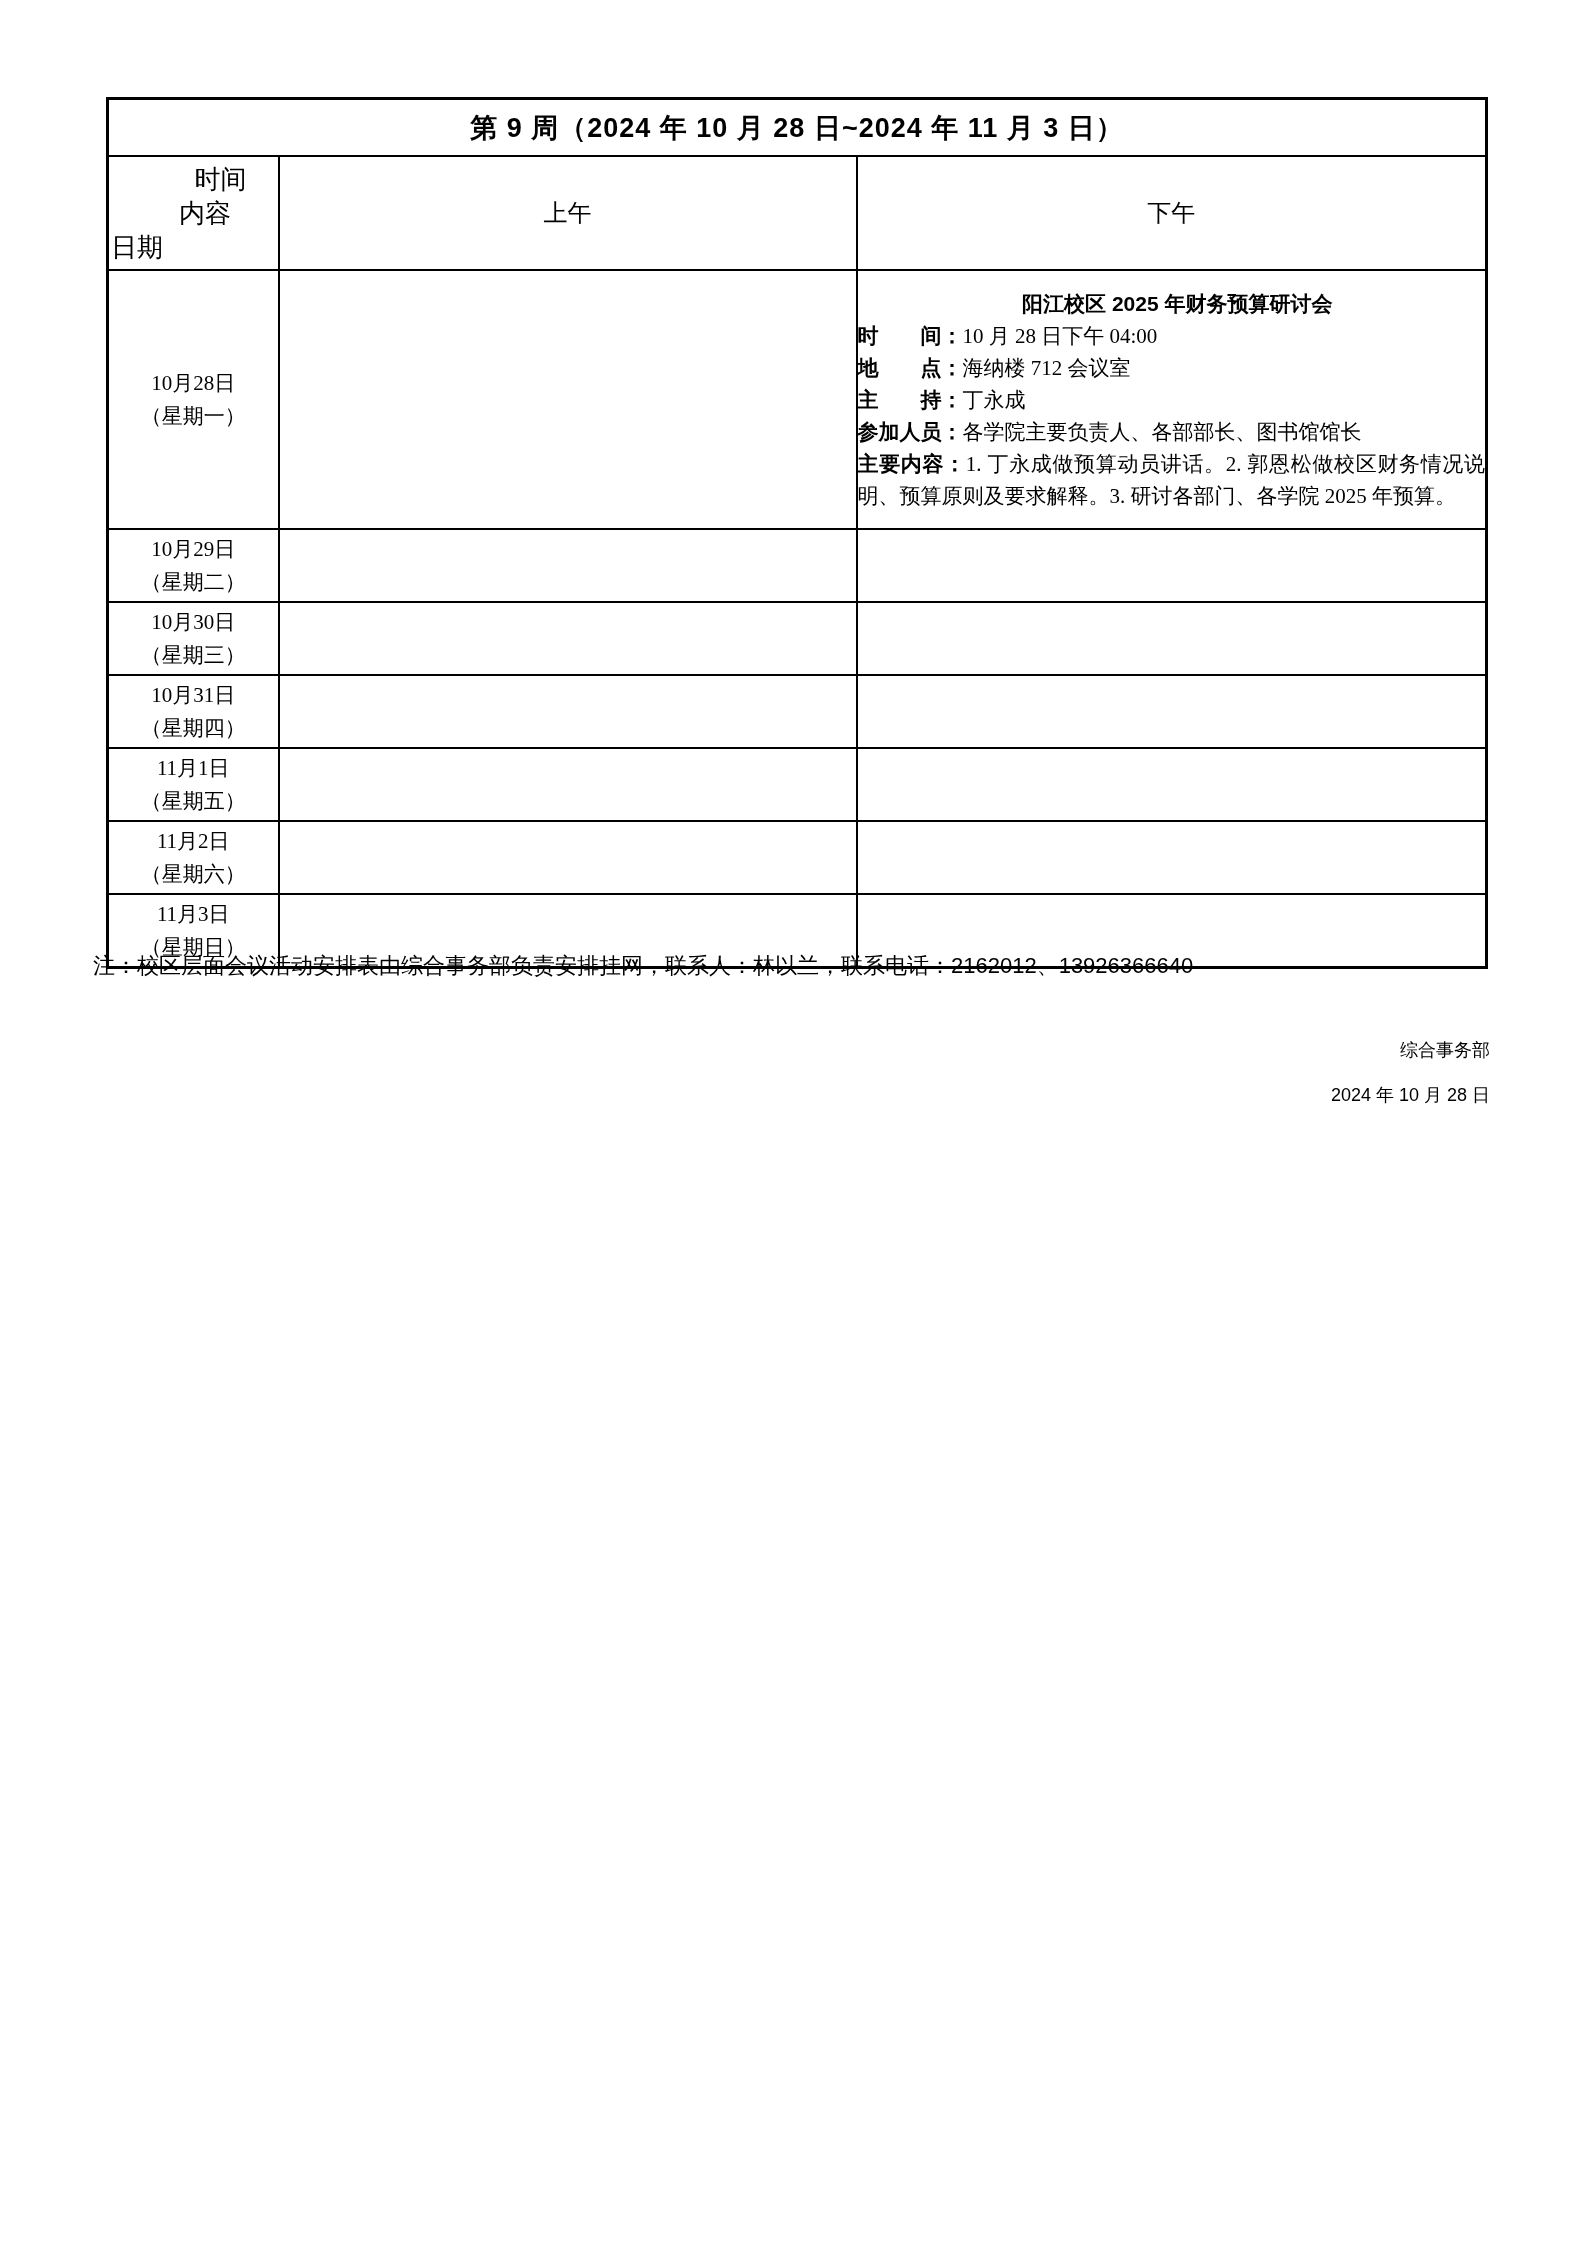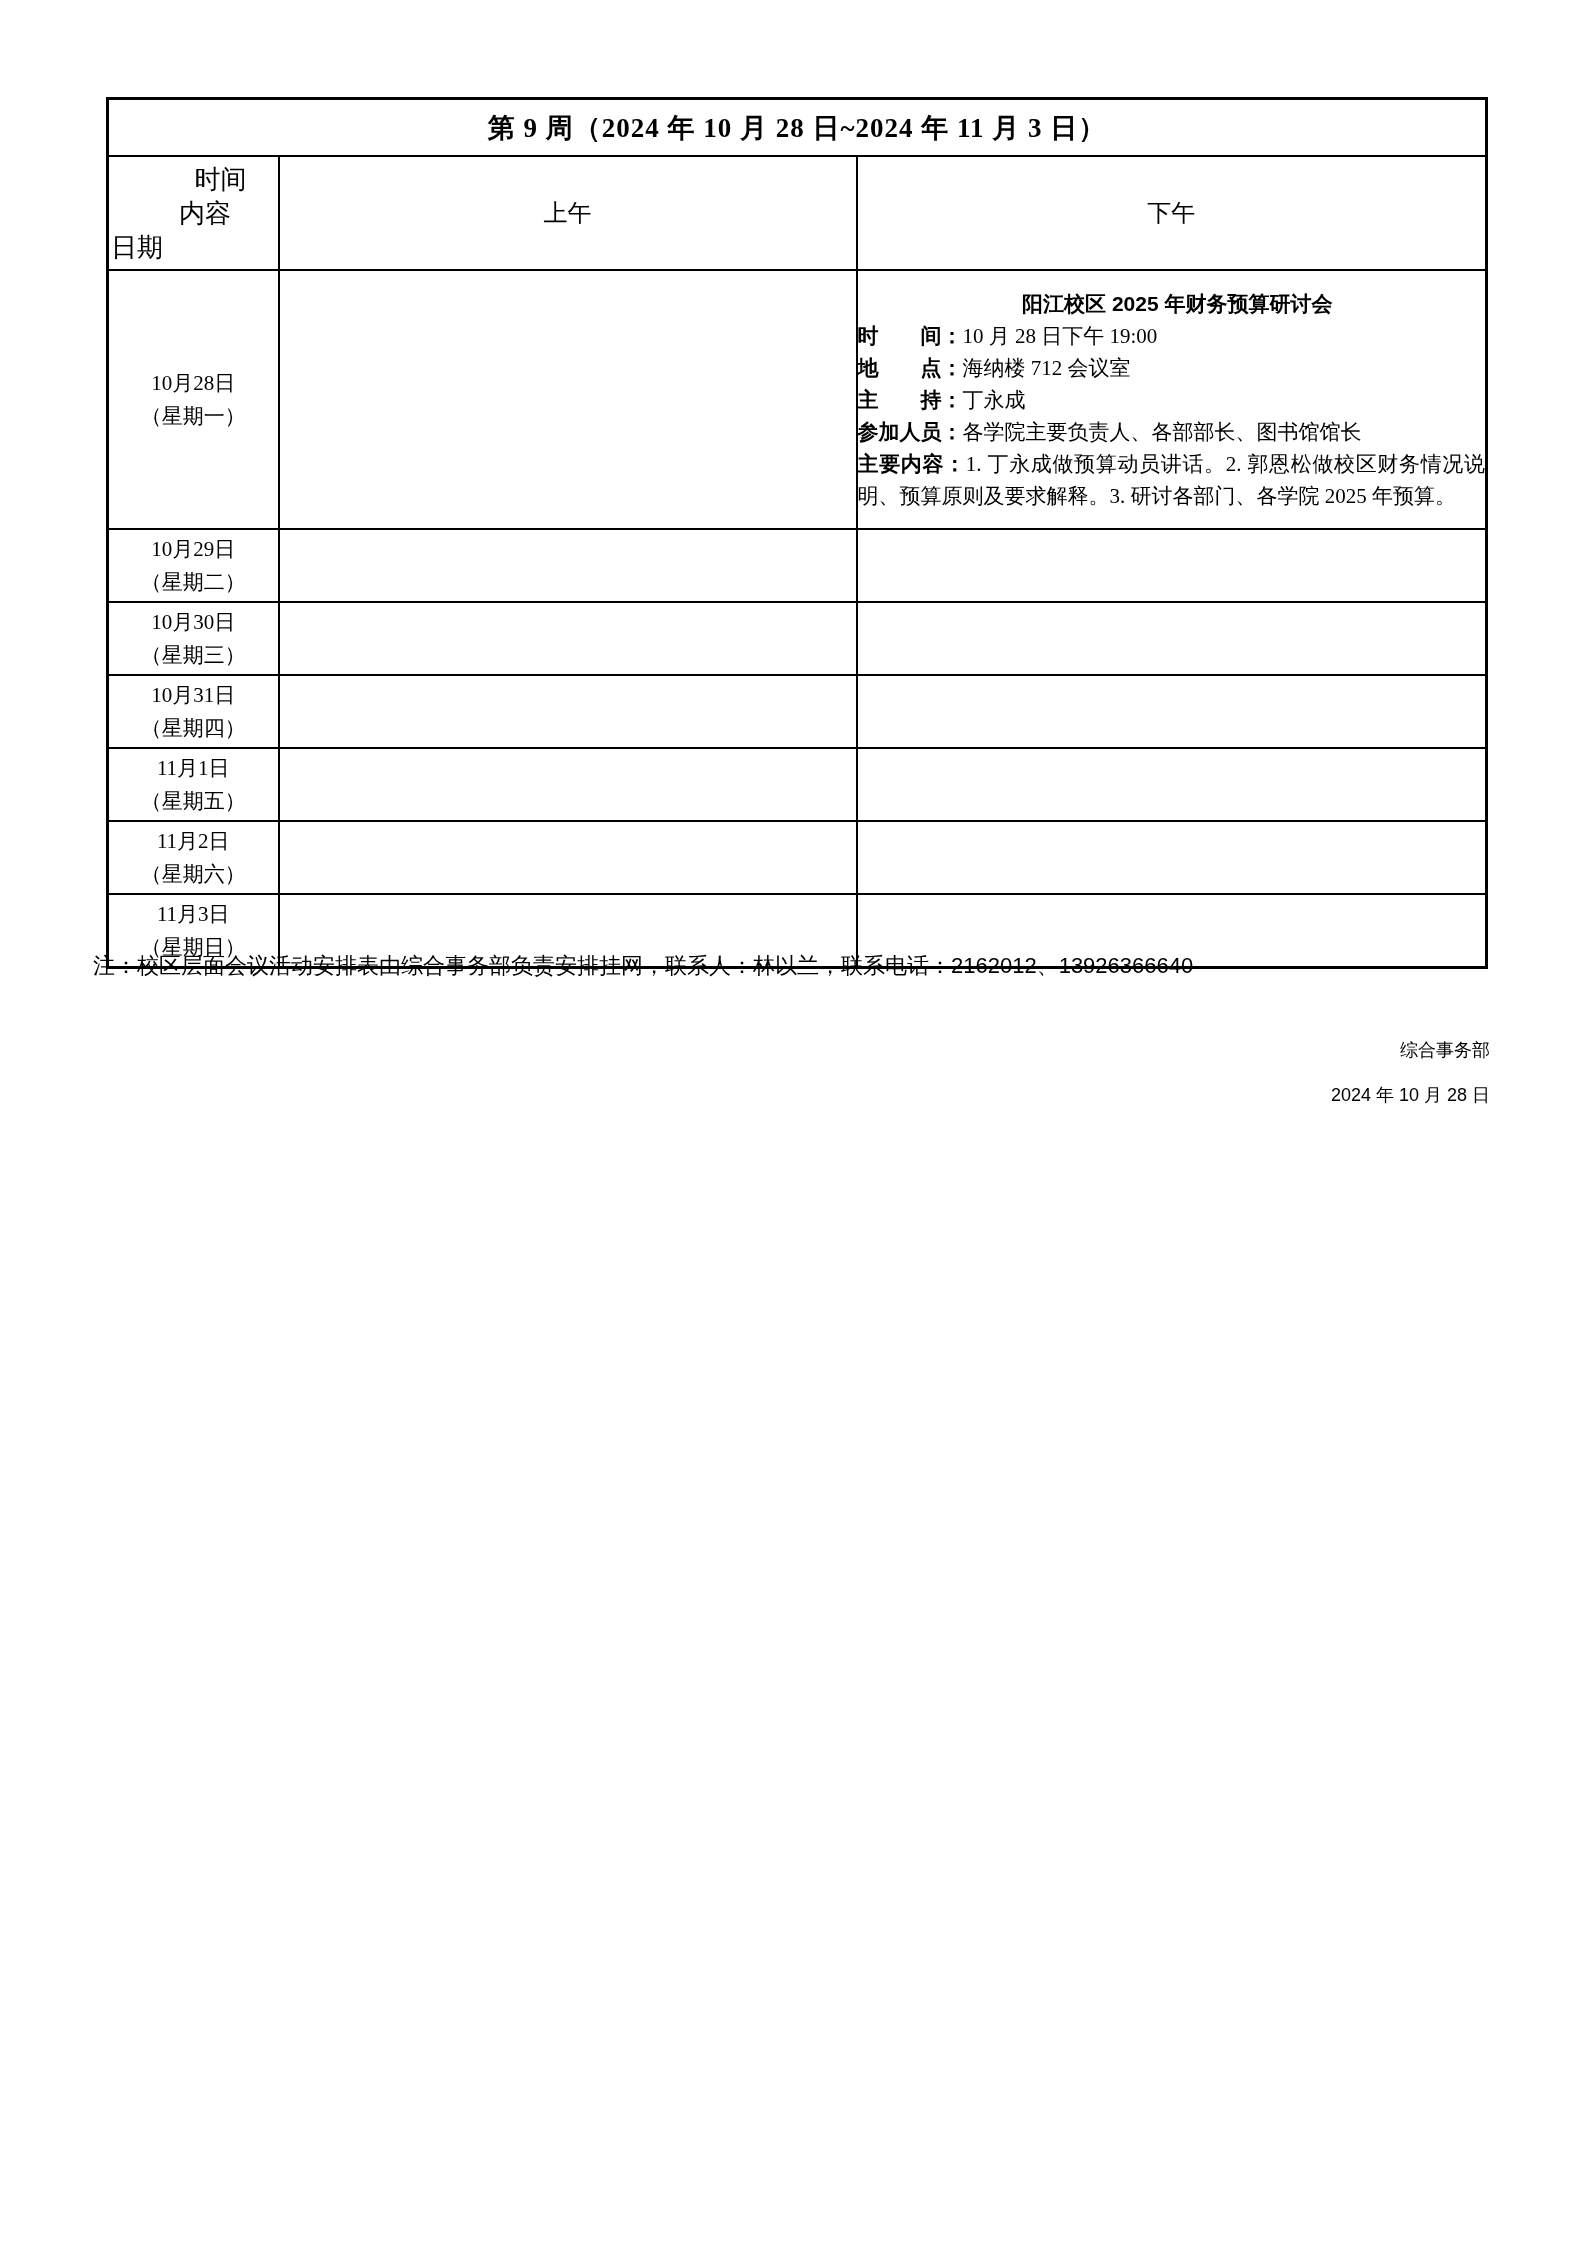--- a/index.html
+++ b/index.html
@@ -27,21 +27,21 @@
   }
   col.c1 { width:171px; }
   col.c2 { width:578px; }
   col.c3 { width:630px; }
 
   tr.title-row td {
     height:55px;
     text-align:center;
     font-weight:bold;
     font-size:27px;
-    font-family:Liberation Serif, serif;
+    font-family:Liberation Sans, sans-serif;
     letter-spacing:1px;
     margin-top:24px;
   }
   tr.header-row td { height:112px; }
   td.corner-cell {
     font-family:"Liberation Sans","DejaVu Sans",sans-serif;
     font-size:26px;
     line-height:34px;
     padding:2px 4px;
   }
@@ -124,21 +124,21 @@
 
       <tr class="row-first">
         <td class="date-cell">
           <div>10月28日</div>
           <div>（星期一）</div>
         </td>
         <td class="empty-cell"></td>
         <td class="meeting-cell">
           <div class="meeting-title">阳江校区 2025 年财务预算研讨会</div>
           <div class="meeting-line">
-            <span class="mlabel">时　　间：</span><span class="mvalue">10 月 28 日下午 19:00</span>
+            <span class="mlabel">时　　间：</span><span class="mvalue">10 月 28 日下午 04:00</span>
           </div>
           <div class="meeting-line">
             <span class="mlabel">地　　点：</span><span class="mvalue">海纳楼 712 会议室</span>
           </div>
           <div class="meeting-line">
             <span class="mlabel">主　　持：</span><span class="mvalue">丁永成</span>
           </div>
           <div class="meeting-line">
             <span class="mlabel">参加人员：</span><span class="mvalue">各学院主要负责人、各部部长、图书馆馆长</span>
           </div>

